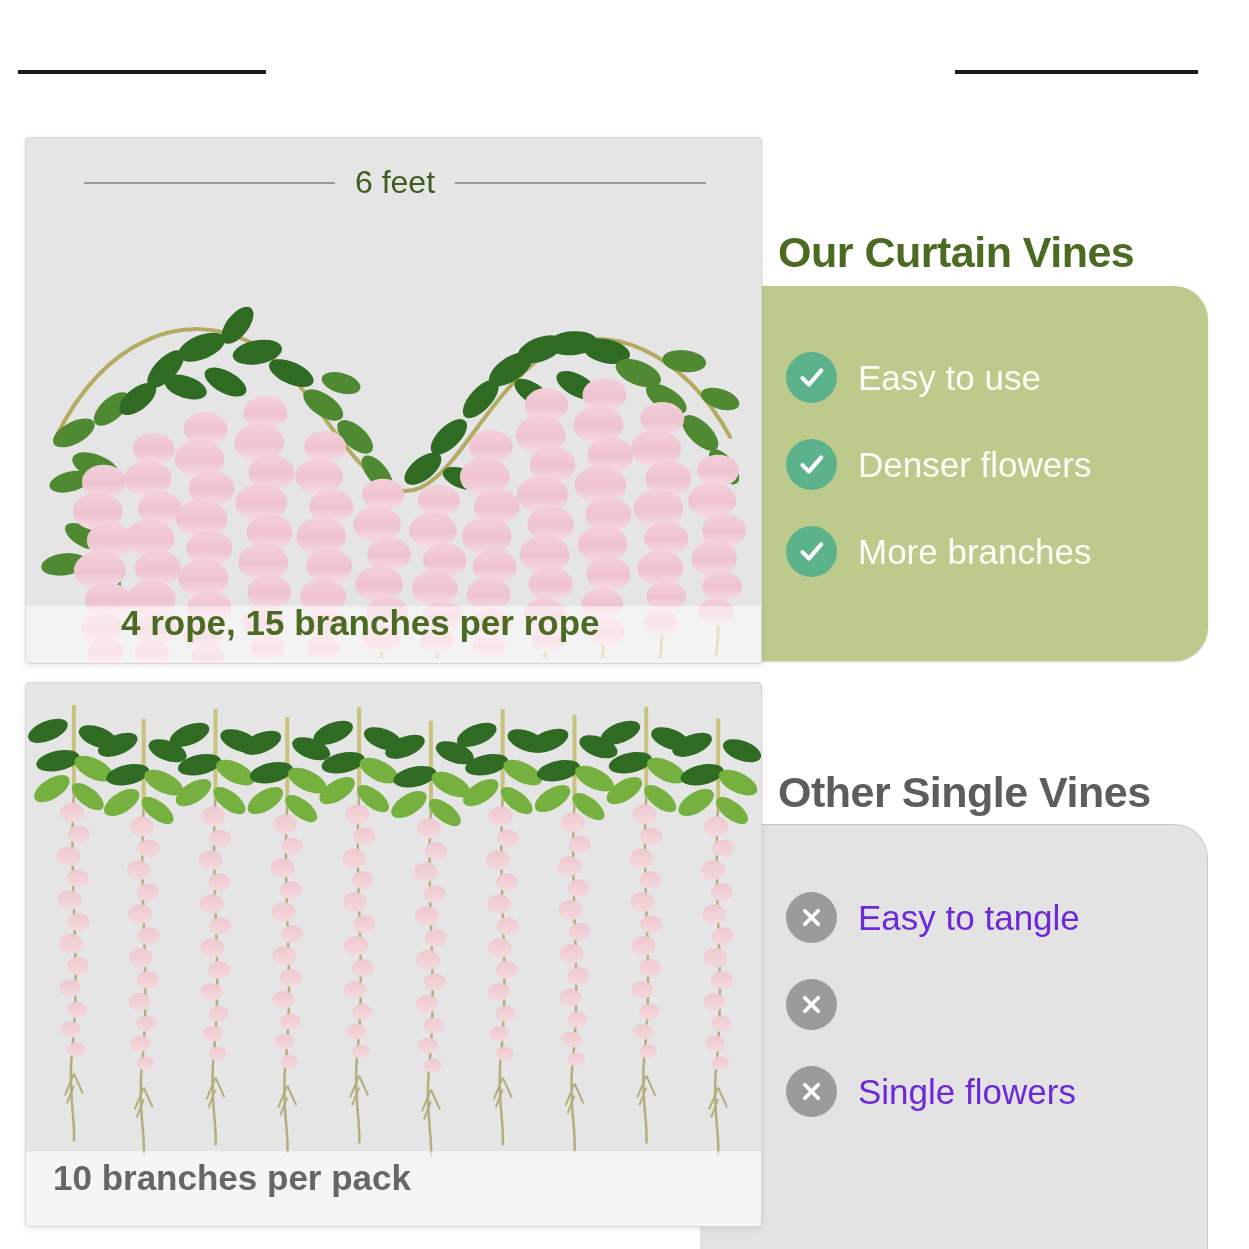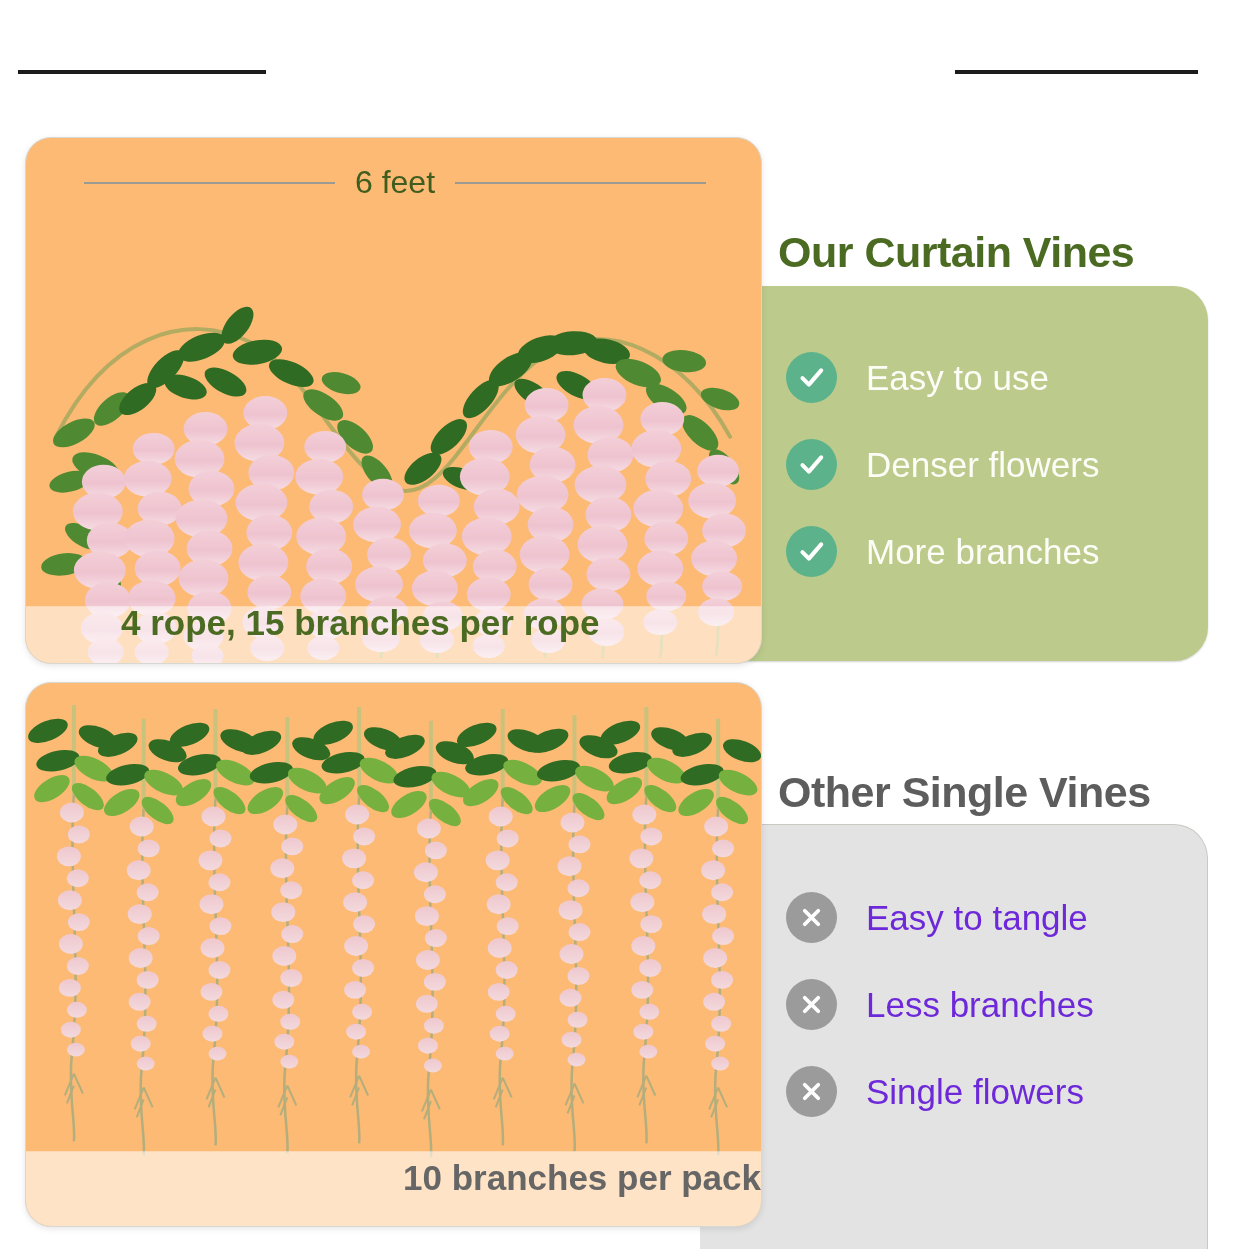--- a/index.html
+++ b/index.html
@@ -92,32 +92,32 @@
     display: flex;
     align-items: center;
     justify-content: center;
   }
   .feature-icon.ok { background: #5cb28b; }
   .feature-icon.no { background: #9b9b9b; }
   .feature-icon svg { display: block; }
 
   .feature-label {
     font-size: 35px;
-    margin-left: 29px;
+    margin-left: 21px;
     white-space: nowrap;
   }
   .green-list .feature-label { color: #fdfdf8; }
   .grey-list  .feature-label { color: #6d28d9; }
 
   
   .card {
     position: absolute;
-    background: #fdba74;
+    background: #e5e5e5;
     border: 1px solid #d8d8d2;
-    border-radius: 26px;
+    border-radius: 4px;
     box-shadow: 0 2px 6px rgba(0,0,0,.10);
     overflow: hidden;
   }
   .card.top    { left: 25px; top: 137px; width: 737px; height: 527px; }
   .card.bottom { left: 25px; top: 682px; width: 737px; height: 545px; }
 
   
   .measure {
     position: absolute;
     left: 58px; top: 26px;
@@ -144,21 +144,21 @@
     white-space: nowrap;
     margin-left: 27px;
   }
   .card-caption.green-cap {
     left: 68px; bottom: 20px;
     font-size: 35px;
     color: #4b6b22;
   }
   .card-caption.grey-cap {
     left: 0; right: 0; bottom: 28px;
-    text-align: right;
+    text-align: left;
     font-size: 35px;
     color: #666666;
   }
 
   
   .art {
     position: absolute;
     inset: 0;
     pointer-events: none;
   }
@@ -497,21 +497,20 @@
         </svg>
       </span>
       <span class="feature-label">Easy to tangle</span>
     </div>
     <div class="feature-row">
       <span class="feature-icon no">
         <svg width="27" height="27" viewBox="0 0 24 24">
           <path d="M6 6 L18 18 M18 6 L6 18" fill="none" stroke="#ffffff" stroke-width="3.4" stroke-linecap="round"></path>
         </svg>
       </span>
-      <span class="feature-label">Less branches</span>
     </div>
     <div class="feature-row">
       <span class="feature-icon no">
         <svg width="27" height="27" viewBox="0 0 24 24">
           <path d="M6 6 L18 18 M18 6 L6 18" fill="none" stroke="#ffffff" stroke-width="3.4" stroke-linecap="round"></path>
         </svg>
       </span>
       <span class="feature-label">Single flowers</span>
     </div>
   </div>

